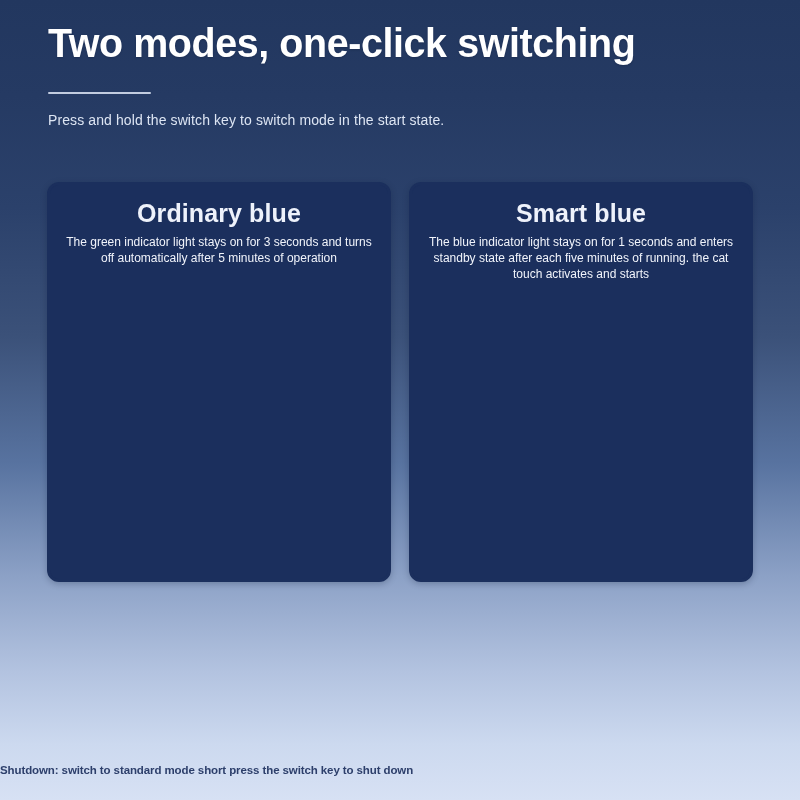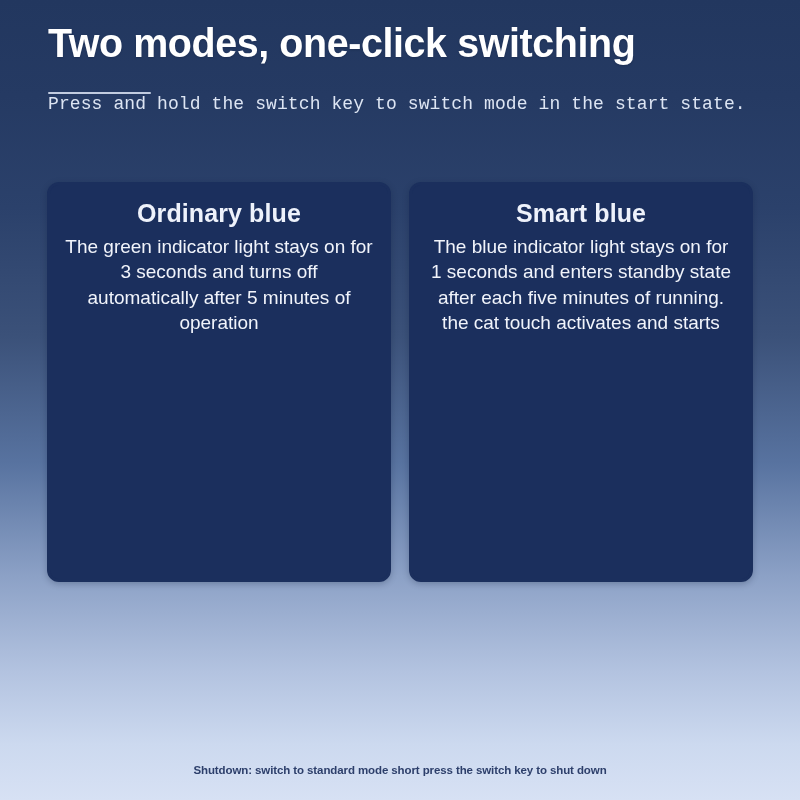--- a/index.html
+++ b/index.html
@@ -26,22 +26,22 @@
     letter-spacing:-0.4px; white-space:nowrap;
     transform:scaleX(0.985); transform-origin:left center;
     text-shadow:0 1px 2px rgba(10,20,45,.25);
     line-height:1.05;
   }
   #title-divider {
     margin-top:28px; width:103px; height:2px;
     background:#cfd9ea; border-radius:1px; opacity:.92;
   }
   #subtitle {
-    font-size:18px; color:#dde5f3;
-    letter-spacing:.1px; white-space:nowrap;font-family:Liberation Mono, monospace;
+    margin-top:18px; font-size:14px; color:#dde5f3;
+    letter-spacing:.1px; white-space:nowrap;
   }
 
   
   #cards {
     position:absolute; left:47px; top:182px;
     width:706px; display:flex; gap:18px;
   }
   .card {
     flex:1 1 0; background:#1b2f5d;
     border:3px solid #1b2f5d; border-radius:12px;
@@ -148,28 +148,28 @@
   
   .caption {
     background:#1b2f5d; padding:14px 10px 16px;
     text-align:center; flex:1 1 auto;
   }
   .mode-title {
     font-size:25px; font-weight:bold; color:#eef2fb;
     letter-spacing:.1px; line-height:1.12;
   }
   .mode-desc {
-    margin-top:7px; font-size:19px; color:#f1f4fb;
+    margin-top:7px; font-size:12px; color:#f1f4fb;
     line-height:1.34; padding:0 4px;
   }
 
   
   #footer {
     position:absolute; left:0; right:0; top:760px;
-    text-align:center;
+    text-align:left;
   }
   #footer-note {
     display:inline-block; max-width:420px;
     font-size:11.5px; font-weight:bold; color:#2d3f6b;
     line-height:1.45; letter-spacing:-.1px;
   }
 </style>
 </head>
 <body>
 

